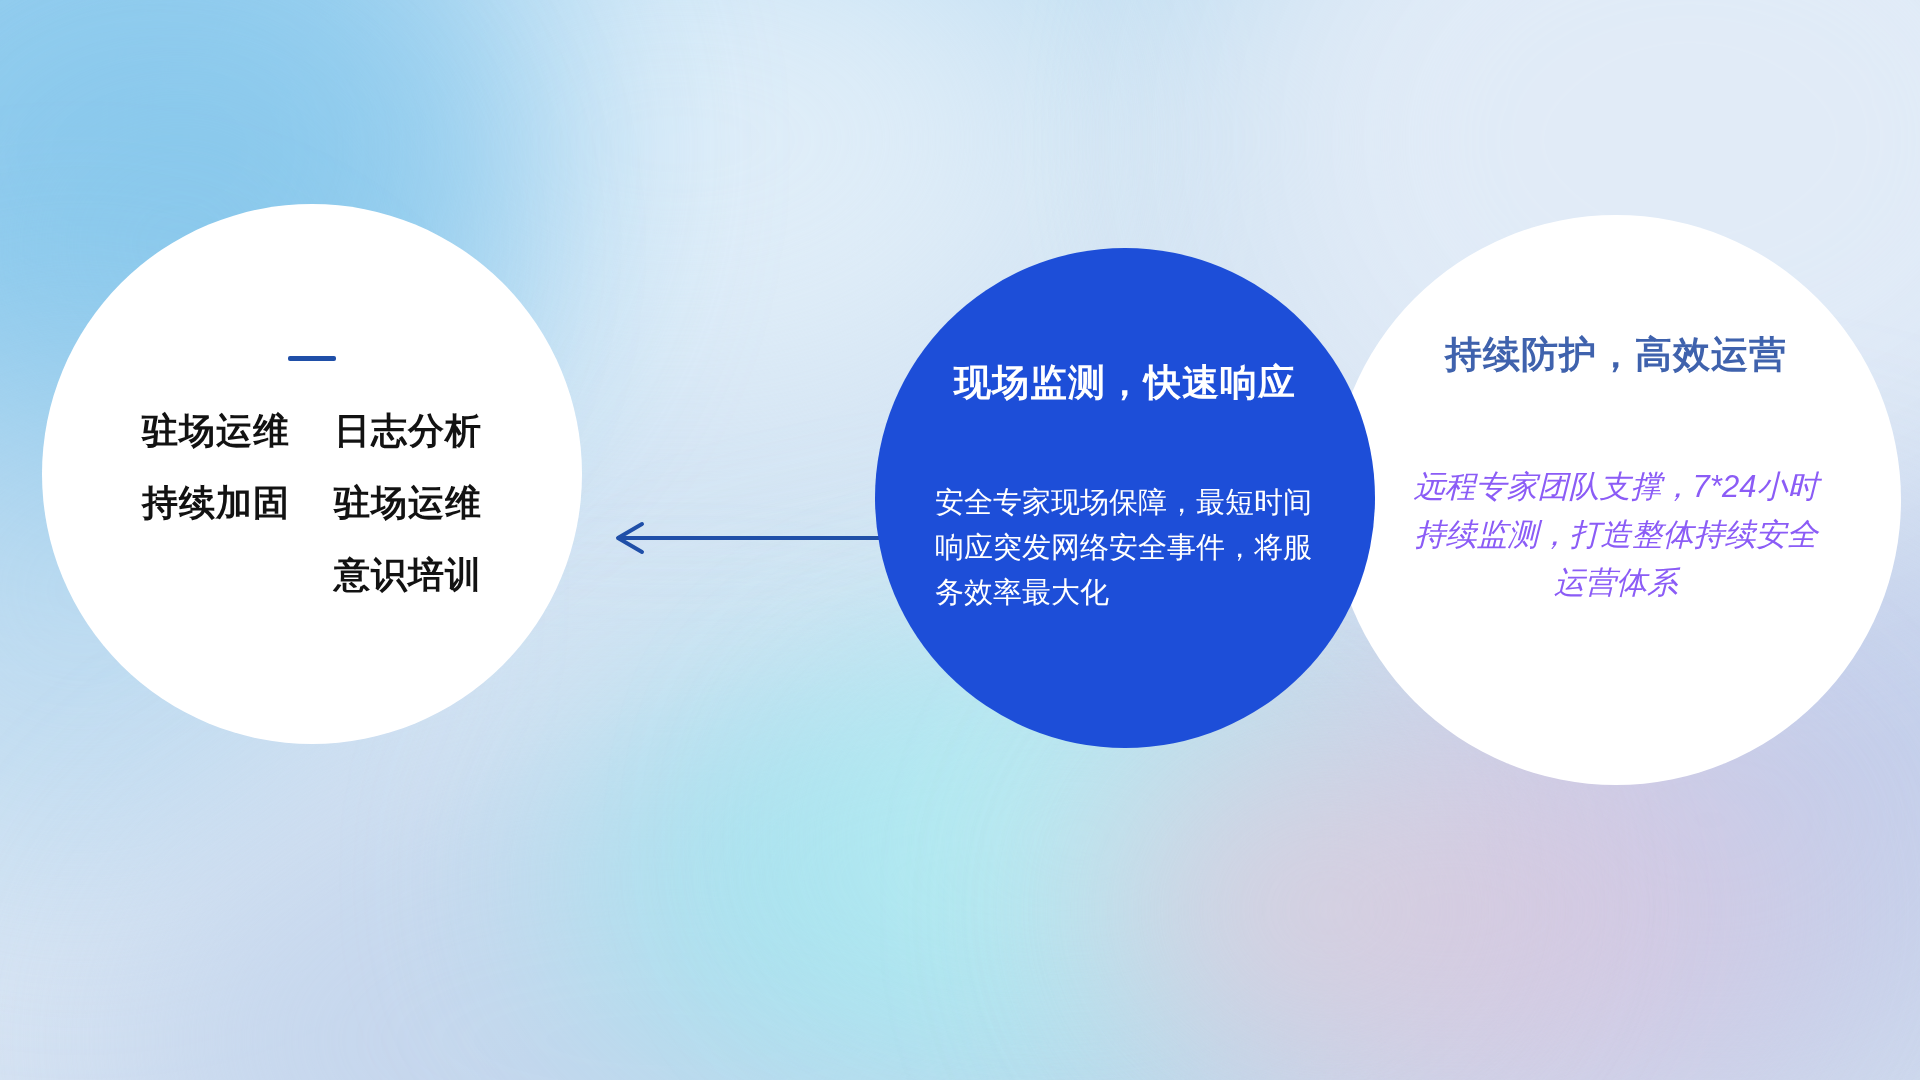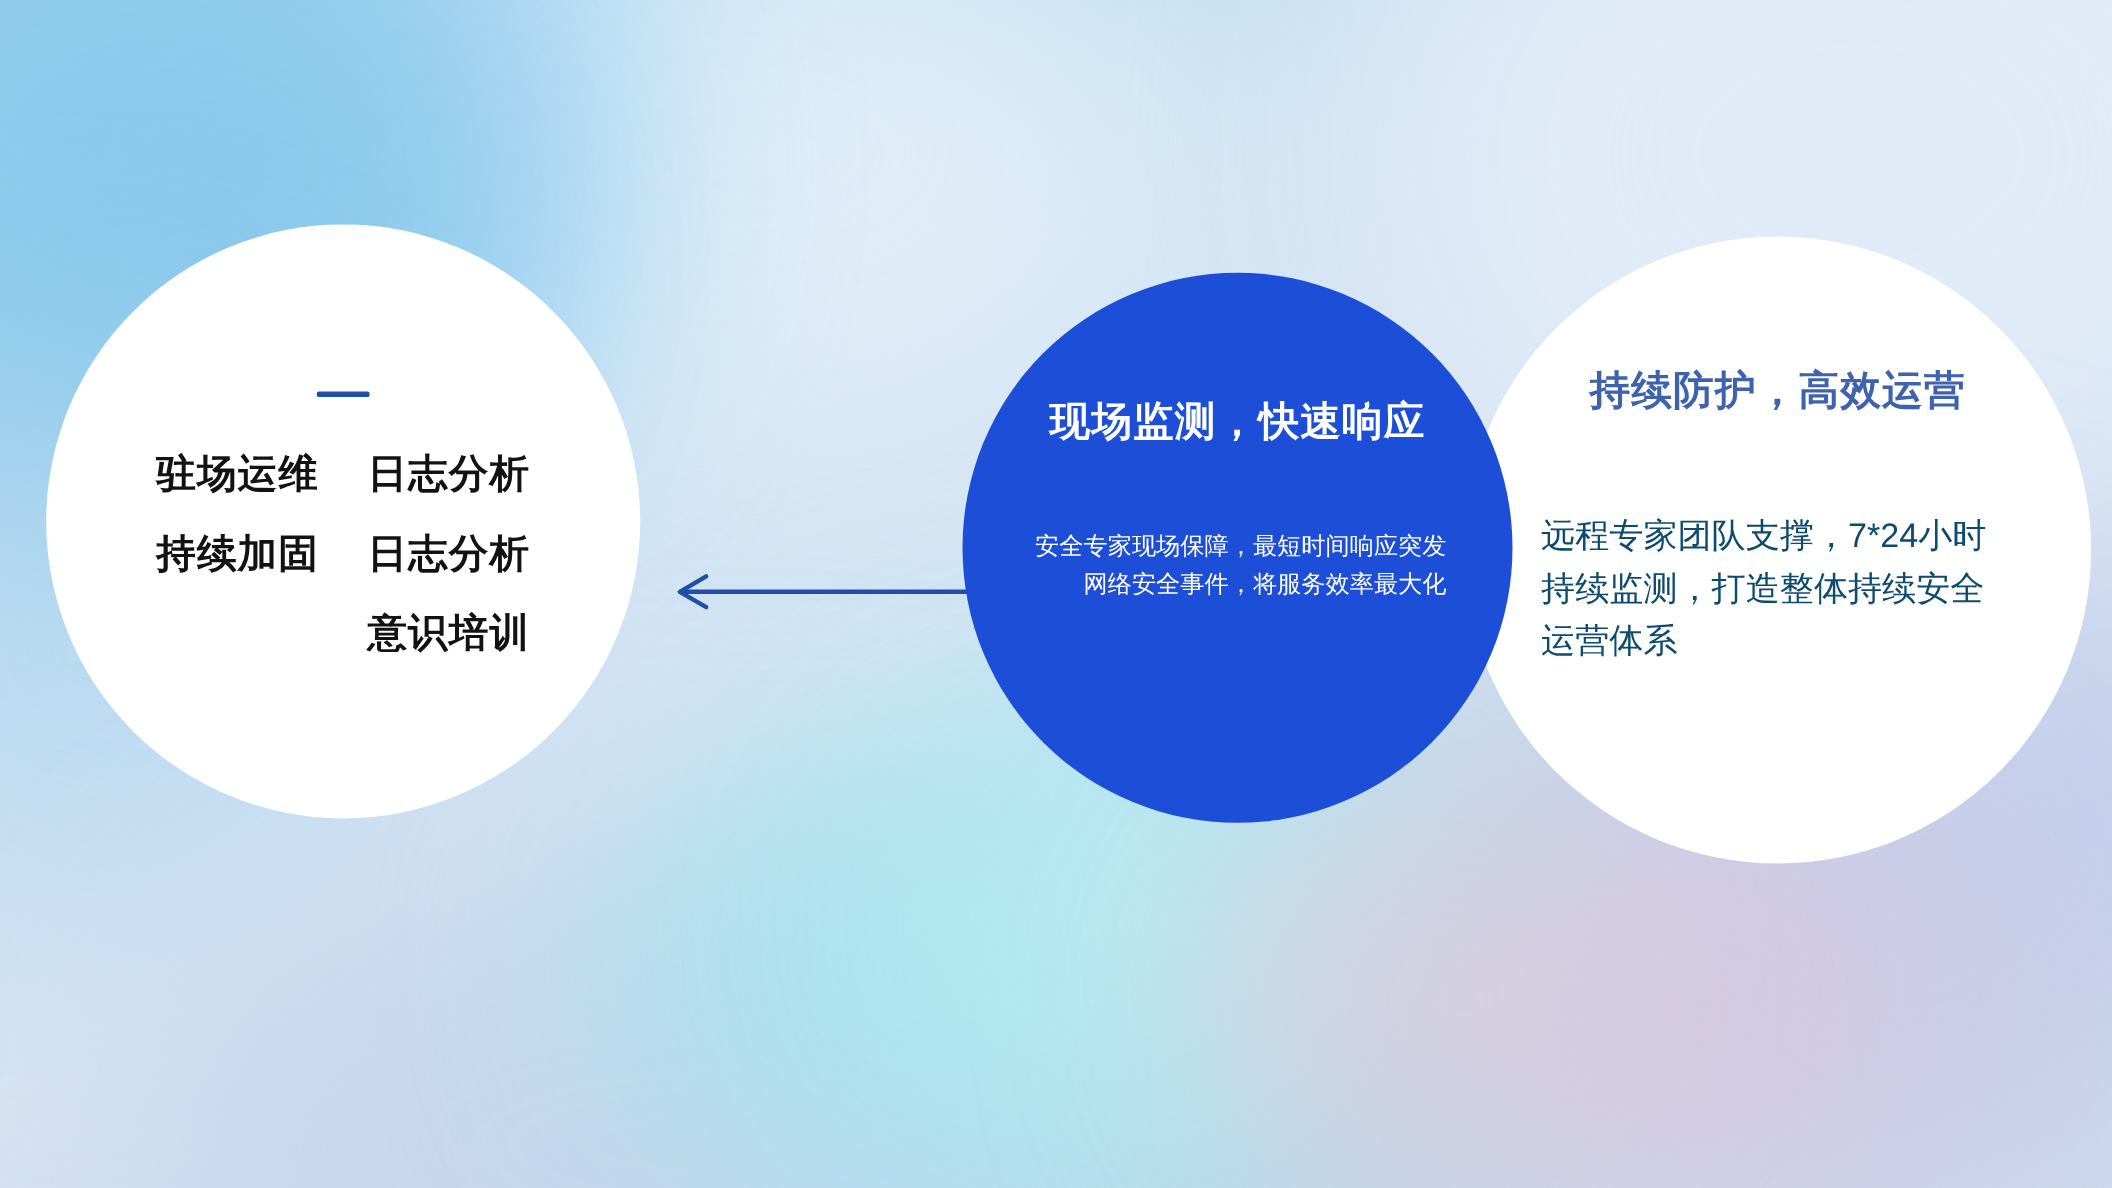--- a/index.html
+++ b/index.html
@@ -67,40 +67,41 @@
     left:875px; top:248px; width:500px; height:500px;
     background:#1d4ed8;
     z-index:3;
   }
   #circle-mid .c-title {
     font-size:37px; font-weight:bold; color:#ffffff;
     letter-spacing:1px; white-space:nowrap;
     position:absolute; top:110px; left:50%; transform:translateX(-50%);
   }
   #circle-mid .c-body {
-    font-size:22px; color:#ffffff; line-height:1.55; text-align:right;
+    font-size:29px; color:#ffffff; line-height:1.55; text-align:left;
     position:absolute; top:232px; left:50%; transform:translateX(-50%);
     width:380px;
   }
 
   
   #circle-right {
     left:1331px; top:215px; width:570px; height:570px;
     background:#ffffff;
     z-index:2;
   }
   #circle-right .c-title {
     font-size:37px; font-weight:bold; color:#3f62ad;
     letter-spacing:1px; white-space:nowrap;
     position:absolute; top:115px; left:50%; transform:translateX(-50%);
   }
   #circle-right .c-body {
-    font-size:31px; color:#0c4a6e; line-height:1.55; 
+    font-size:31px; color:#8b5cf6; line-height:1.55; text-align:center;
     position:absolute; top:248px; left:50%; transform:translateX(-50%);
     width:430px;
+    font-style:italic;
   }
 
   
   #connector { position:absolute; left:608px; top:518px; width:290px; height:40px; z-index:1; }
 </style>
 </head>
 <body>
 
 <div id="bg-layer">
   <div class="bg-base"></div>
@@ -121,21 +122,21 @@
 
   <svg id="connector" viewBox="0 0 290 40" xmlns="http://www.w3.org/2000/svg">
     <line x1="290" y1="20" x2="12" y2="20" stroke="#1f4fa8" stroke-width="4"></line>
     <polyline points="34,6 10,20 34,34" fill="none" stroke="#1f4fa8" stroke-width="4" stroke-linecap="round" stroke-linejoin="round"></polyline>
   </svg>
 
   <div class="circle" id="circle-left">
     <div class="left-dash"></div>
     <div class="left-lines">
       <div class="left-line">驻场运维    日志分析</div>
-      <div class="left-line">持续加固    日志分析</div>
+      <div class="left-line">持续加固    驻场运维</div>
       <div class="left-line">意识培训</div>
     </div>
   </div>
 
   <div class="circle" id="circle-right">
     <div class="c-title">持续防护，高效运营</div>
     <div class="c-body">远程专家团队支撑，7*24小时持续监测，打造整体持续安全运营体系</div>
   </div>
 
   <div class="circle" id="circle-mid">

